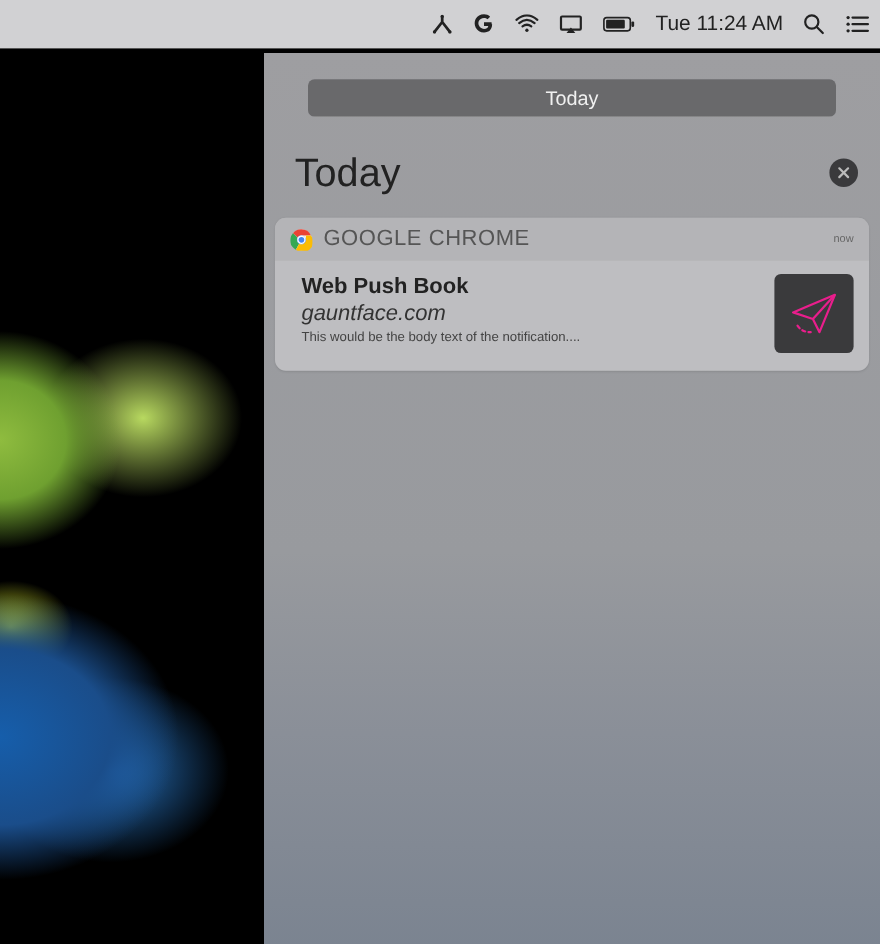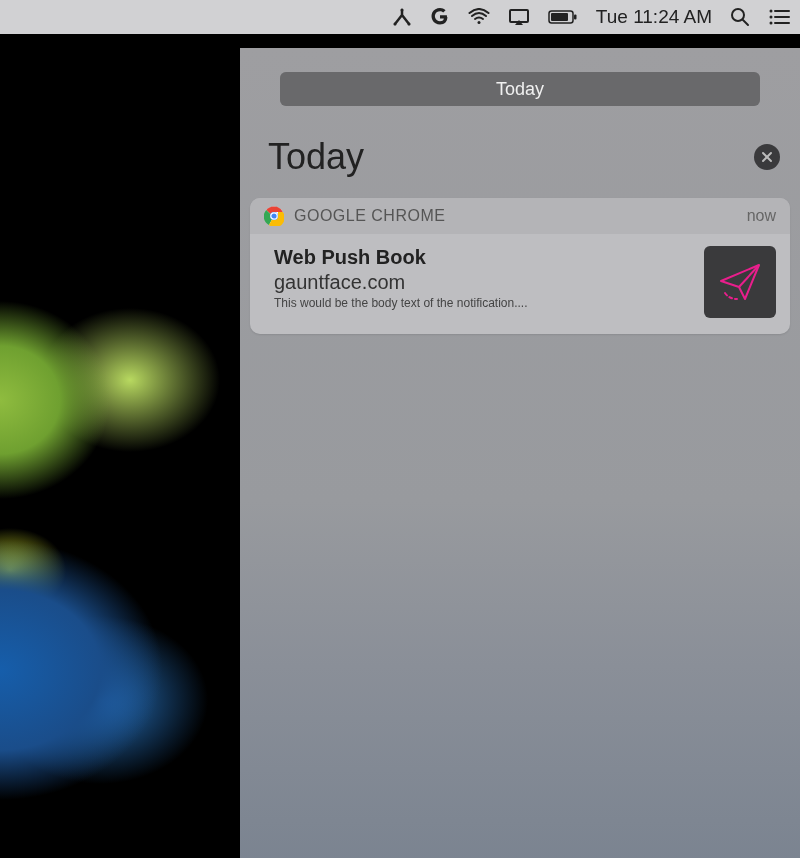--- a/index.html
+++ b/index.html
@@ -26,21 +26,21 @@
                   radial-gradient(ellipse 250px 200px at 0px 670px, #165eab 0%, #1a4d8a 40%, transparent 65%),
                   radial-gradient(ellipse 180px 140px at 100px 700px, #2978c8 0%, transparent 60%),
                   radial-gradient(ellipse 80px 60px at 10px 570px, #c7d426 0%, transparent 70%),
                   #000;
     }
     .menubar {
       position: absolute;
       top: 0;
       left: 0;
       width: 100%;
-      height: 34px;
+      height: 44px;
       background: rgba(220, 220, 222, 0.95);
       display: flex;
       align-items: center;
       justify-content: flex-end;
       padding: 10px 10px;
       gap: 18px;
       z-index: 100;
     }
     .menubar-item {
       display: flex;
@@ -121,47 +121,48 @@
       padding: 8px 14px;
       background: rgba(175, 175, 178, 0.7);
     }
     .chrome-icon {
       width: 20px;
       height: 20px;
       margin-right: 10px;
     }
     .app-name {
       flex: 1;
-      font-size: 16px;
+      font-size: 20px;
       font-weight: 400;
       color: #555;
       letter-spacing: 0.5px;
     }
     .timestamp {
-      font-size: 16px;
+      font-size: 10px;
       color: #666;
     }
     .card-body {
       display: flex;
       padding: 12px 14px 16px 24px;
       gap: 14px;
     }
     .card-text {
       flex: 1;
     }
     .notif-title {
       font-size: 20px;
       font-weight: 600;
       color: #222;
       margin-bottom: 2px;
     }
     .notif-domain {
       font-size: 20px;
       color: #333;
       margin-bottom: 2px;
+      font-style: italic;
     }
     .notif-body {
       font-size: 12px;
       color: #444;
       line-height: 1.3;
     }
     .notif-image {
       width: 72px;
       height: 72px;
       background: #3a3a3c;

